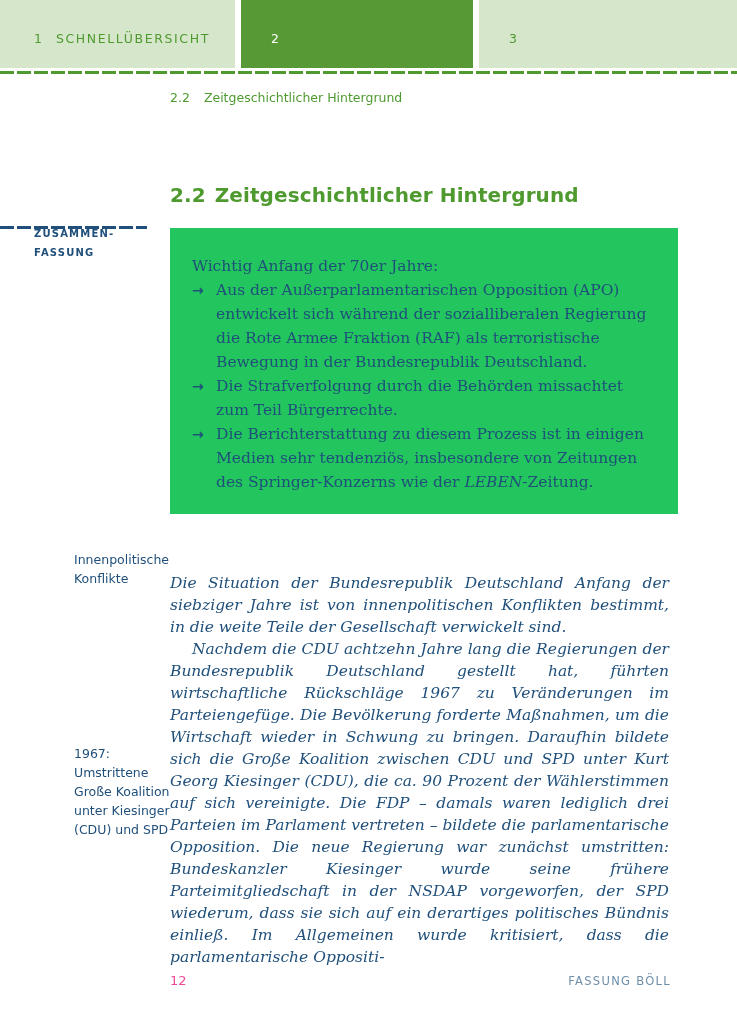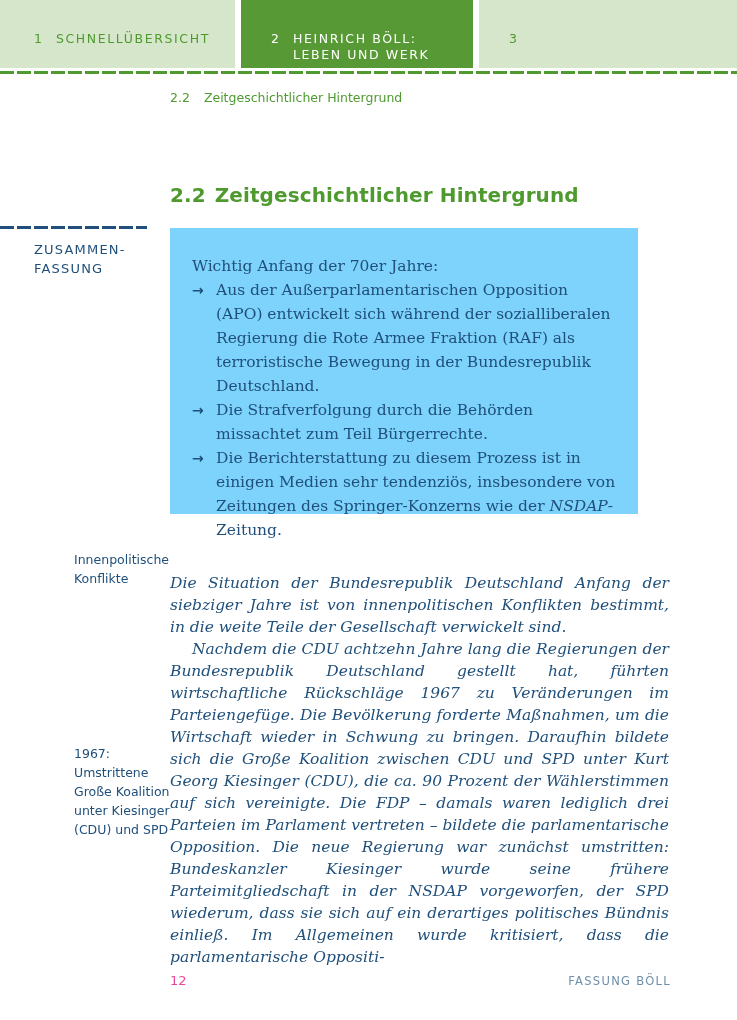--- a/index.html
+++ b/index.html
@@ -13,21 +13,21 @@
       box-sizing: border-box;
       font-family: "DejaVu Sans", sans-serif;
       font-size: 12.5px; letter-spacing: 1.6px; line-height: 16px;
       display: flex; align-items: center;
     }
     .tab .num { display: inline-block; width: 22px; flex: 0 0 auto; align-self: flex-start; }
     .tab .inner { display: flex; padding-top: 31px; height: 100%; box-sizing: border-box; align-items: flex-start; }
     .tab-1 { left: 0; width: 235px; background: #d6e6cb; color: #4e9a2f; padding-left: 34px; }
     .tab-2 { left: 241px; width: 232px; background: #579a35; color: #ffffff; padding-left: 30px; }
     .tab-3 { left: 479px; width: 258px; background: #d6e6cb; color: #4e9a2f; padding-left: 30px; }
-    .tab-label { white-space: pre-line; }
+    .tab-label { white-space: pre-line; text-align: right; }
 
     .dash-line-green {
       position: absolute; left: 0; top: 71px; width: 737px; height: 3px;
       background: repeating-linear-gradient(to right, #4e9a2f 0 14px, transparent 14px 17px);
     }
     .running-head {
       position: absolute; left: 170px; top: 90px;
       font-family: "DejaVu Sans", sans-serif; font-size: 12.5px; color: #4e9a2f;
     }
     .running-head .sec { margin-right: 10px; }
@@ -37,28 +37,28 @@
       font-family: "DejaVu Sans", sans-serif; font-size: 20px; color: #4e9a2f; font-weight: bold;
       letter-spacing: 0.1px;
     }
     .section-title .sec { margin-right: 9px; }
 
     .dash-line-blue {
       position: absolute; left: 0; top: 226px; width: 147px; height: 3px;
       background: repeating-linear-gradient(to right, #1f4f7a 0 14px, transparent 14px 17px);
     }
     .side-summary {
-      position: absolute; left: 34px; top: 240px;
-      font-family: "DejaVu Sans", sans-serif; font-size: 13px; font-weight: normal;
+      position: absolute; left: 34px; top: 224px;
+      font-family: "DejaVu Sans", sans-serif; font-size: 10px; font-weight: bold;
       letter-spacing: 1.2px; line-height: 19px; color: #1f4f7a; white-space: pre-line;
     }
 
     .summary-box {
-      position: absolute; left: 170px; top: 228px; width: 468px; height: 286px;
-      background: #7dd3fc; box-sizing: border-box; padding: 26px 22px 0 22px;
+      position: absolute; left: 170px; top: 228px; width: 508px; height: 286px;
+      background: #22c55e; box-sizing: border-box; padding: 26px 22px 0 22px;
       font-family: "DejaVu Serif", serif; font-size: 15.5px; color: #1f4f7a; line-height: 24px;
     }
     .summary-box .intro { margin: 0; }
     .summary-box ul { list-style: none; margin: 0; padding: 0; }
     .summary-box li { position: relative; padding-left: 24px; }
     .summary-box li .arrow {
       position: absolute; left: 0; top: 0; font-family: "DejaVu Sans", sans-serif; font-size: 14px; font-weight: bold;
     }
     .summary-box li .txt { display: block; }
 
@@ -94,22 +94,20 @@
 
 <div class="tab tab-1">
   <div class="inner">
     <span class="num">1</span>
     <span class="tab-label">SCHNELLÜBERSICHT</span>
   </div>
 </div>
 <div class="tab tab-2">
   <div class="inner">
     <span class="num">2</span>
-    <span class="tab-label">HEINRICH BÖLL:
-LEBEN UND WERK</span>
   </div>
 </div>
 <div class="tab tab-3">
   <div class="inner">
     <span class="num">3</span>
   </div>
 </div>
 
 <div class="dash-line-green"></div>
 
@@ -132,21 +130,21 @@
     <li>
       <span class="arrow">→</span>
       <span class="txt">Aus der Außerparlamentarischen Opposition (APO) entwickelt sich während der sozialliberalen Regierung die Rote Armee Fraktion (RAF) als terroristische Bewegung in der Bundesrepublik Deutschland.</span>
     </li>
     <li>
       <span class="arrow">→</span>
       <span class="txt">Die Strafverfolgung durch die Behörden missachtet zum Teil Bürgerrechte.</span>
     </li>
     <li>
       <span class="arrow">→</span>
-      <span class="txt"><span>Die Berichterstattung zu diesem Prozess ist in einigen Medien sehr tendenziös, insbesondere von Zeitungen des Springer-Konzerns wie der </span><em>NSDAP</em><span>-Zeitung.</span></span>
+      <span class="txt"><span>Die Berichterstattung zu diesem Prozess ist in einigen Medien sehr tendenziös, insbesondere von Zeitungen des Springer-Konzerns wie der </span><em>LEBEN</em><span>-Zeitung.</span></span>
     </li>
   </ul>
 </div>
 
 <div class="margin-note note-1">Innenpolitische
 Konflikte</div>
 <div class="margin-note note-2">1967:
 Umstrittene
 Große Koalition
 unter Kiesinger

